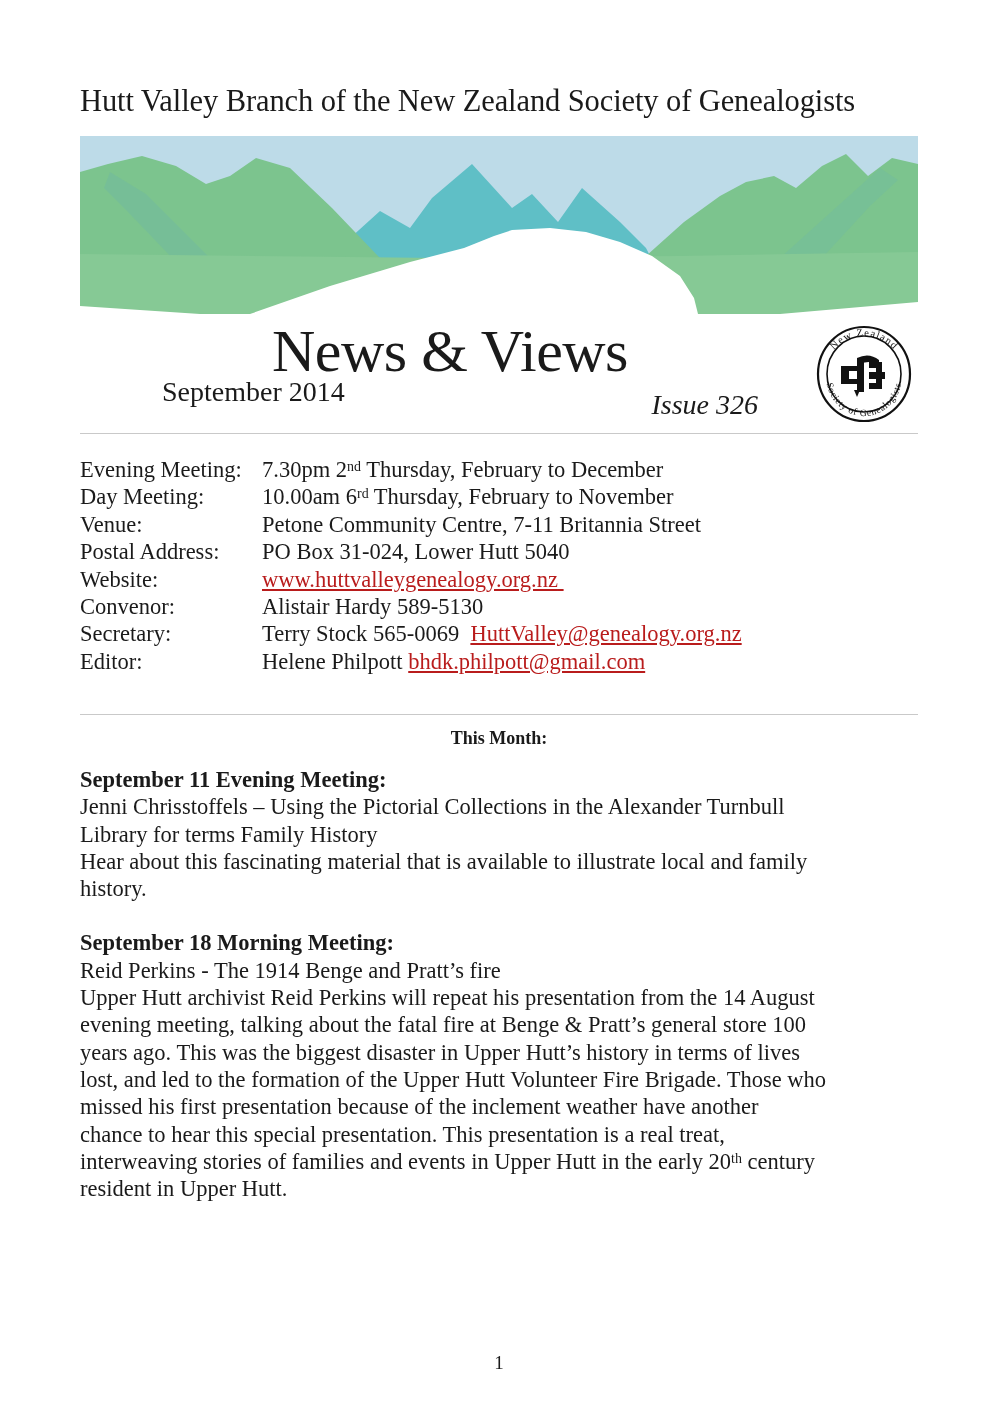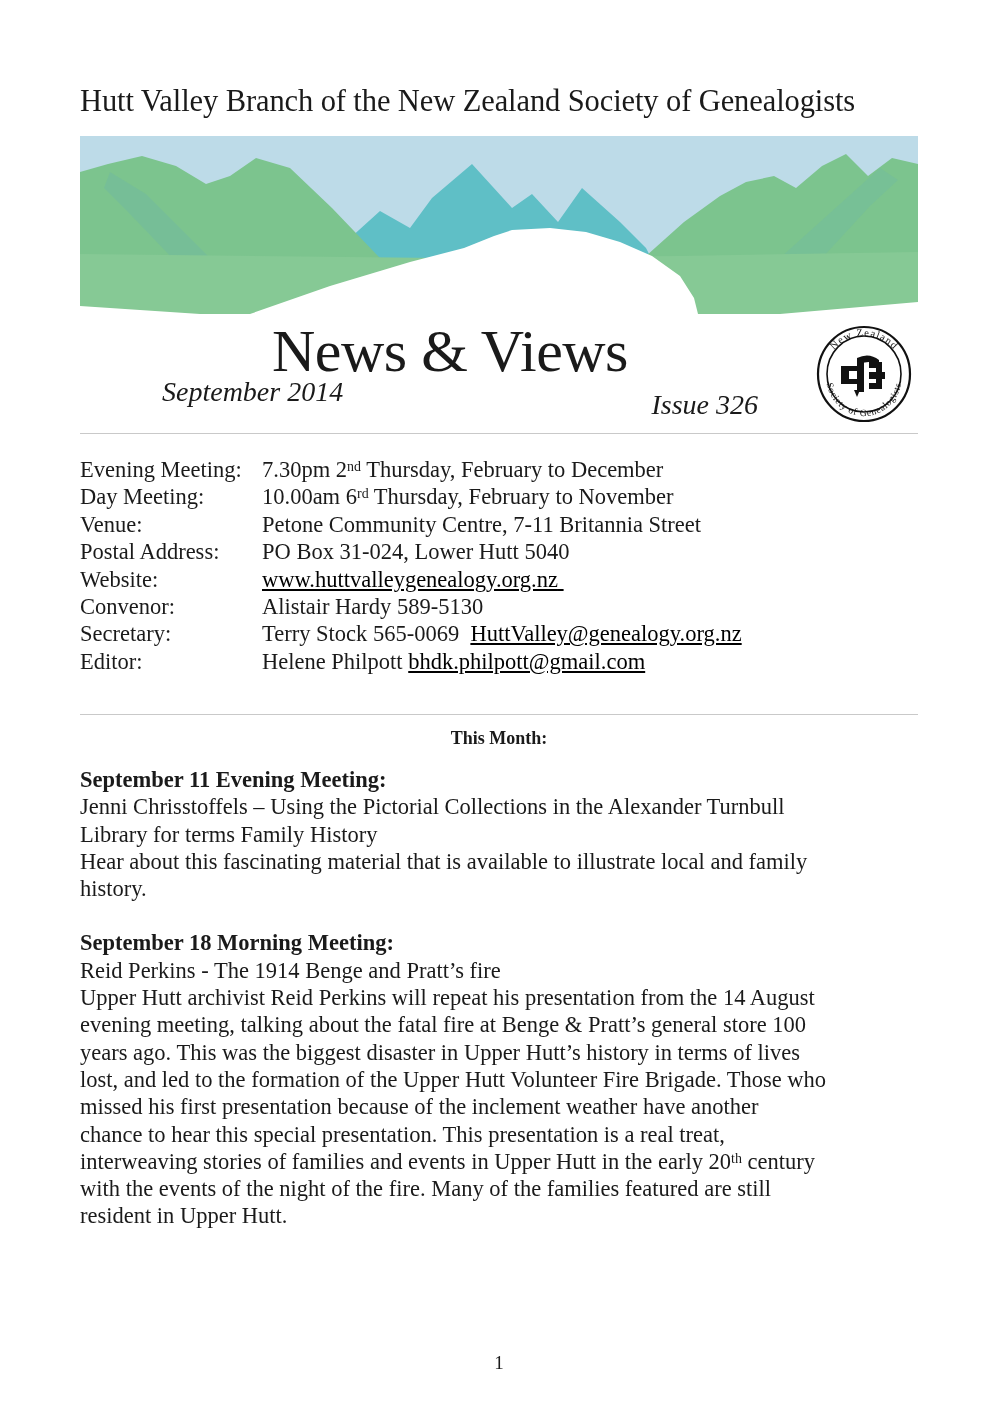--- a/index.html
+++ b/index.html
@@ -66,21 +66,20 @@
     left: 0;
     top: 62px;
     width: 740px;
     height: 40px;
   }
   .issue-date {
     position: absolute;
     left: 82px;
     top: 0;
     font-size: 28px;
-    font-style: italic;
   }
   .issue-number {
     position: absolute;
     right: 62px;
     top: 13px;
     font-size: 28px;
     font-style: italic;
   }
 
   
@@ -114,21 +113,21 @@
     line-height: 27.4px;
   }
   .contact .row { display: block; white-space: nowrap; }
   .contact .lbl {
     display: inline-block;
     width: 182px;
     vertical-align: top;
   }
   .contact .val { display: inline-block; vertical-align: top; }
   .contact a, .link {
-    color: #000000;
+    color: #b91c1c;
     text-decoration: underline;
   }
   sup {
     font-size: 0.62em;
     vertical-align: 0.42em;
     line-height: 0;
   }
 
   
   .this-month {
@@ -300,20 +299,19 @@
 
     <p class="sec-head">September 18 Morning Meeting:</p>
     <p>Reid Perkins - The 1914 Benge and Pratt’s fire</p>
     <p>Upper Hutt archivist Reid Perkins will repeat his presentation from the 14 August</p>
     <p>evening meeting, talking about the fatal fire at Benge &amp; Pratt’s general store 100</p>
     <p>years ago. This was the biggest disaster in Upper Hutt’s history in terms of lives</p>
     <p>lost, and led to the formation of the Upper Hutt Volunteer Fire Brigade.  Those who</p>
     <p>missed his first presentation because of the inclement weather have another</p>
     <p>chance to hear this special presentation. This presentation is a real treat,</p>
     <p><span>interweaving stories of families and events in Upper Hutt in the early 20</span><sup>th</sup><span> century</span></p>
-    <p>with the events of the night of the fire. Many of the families featured are still</p>
     <p>resident in Upper Hutt.</p>
 
   </div>
 
   <div class="footer-page">1</div>
 
 </div>
 
 </body></html>

